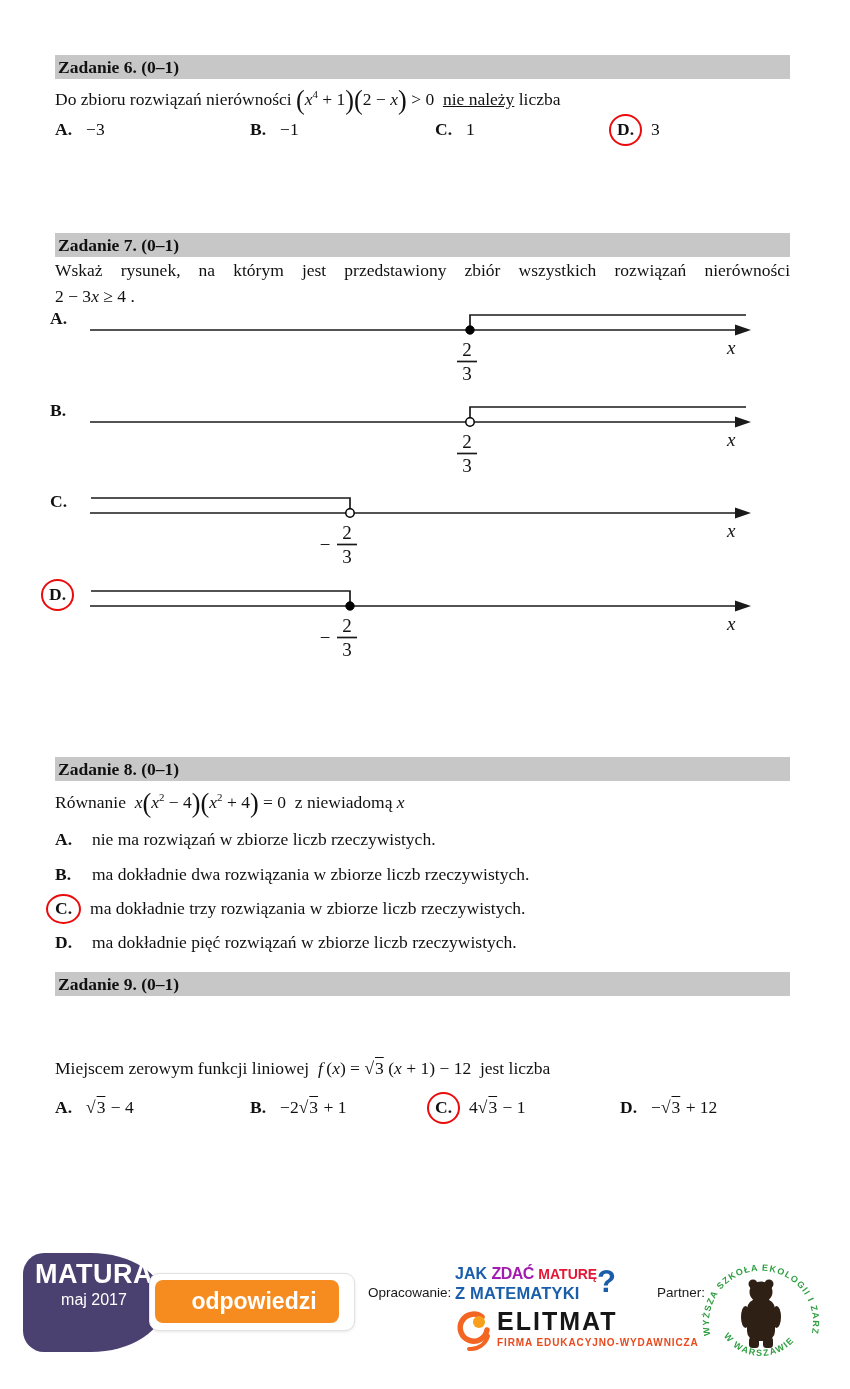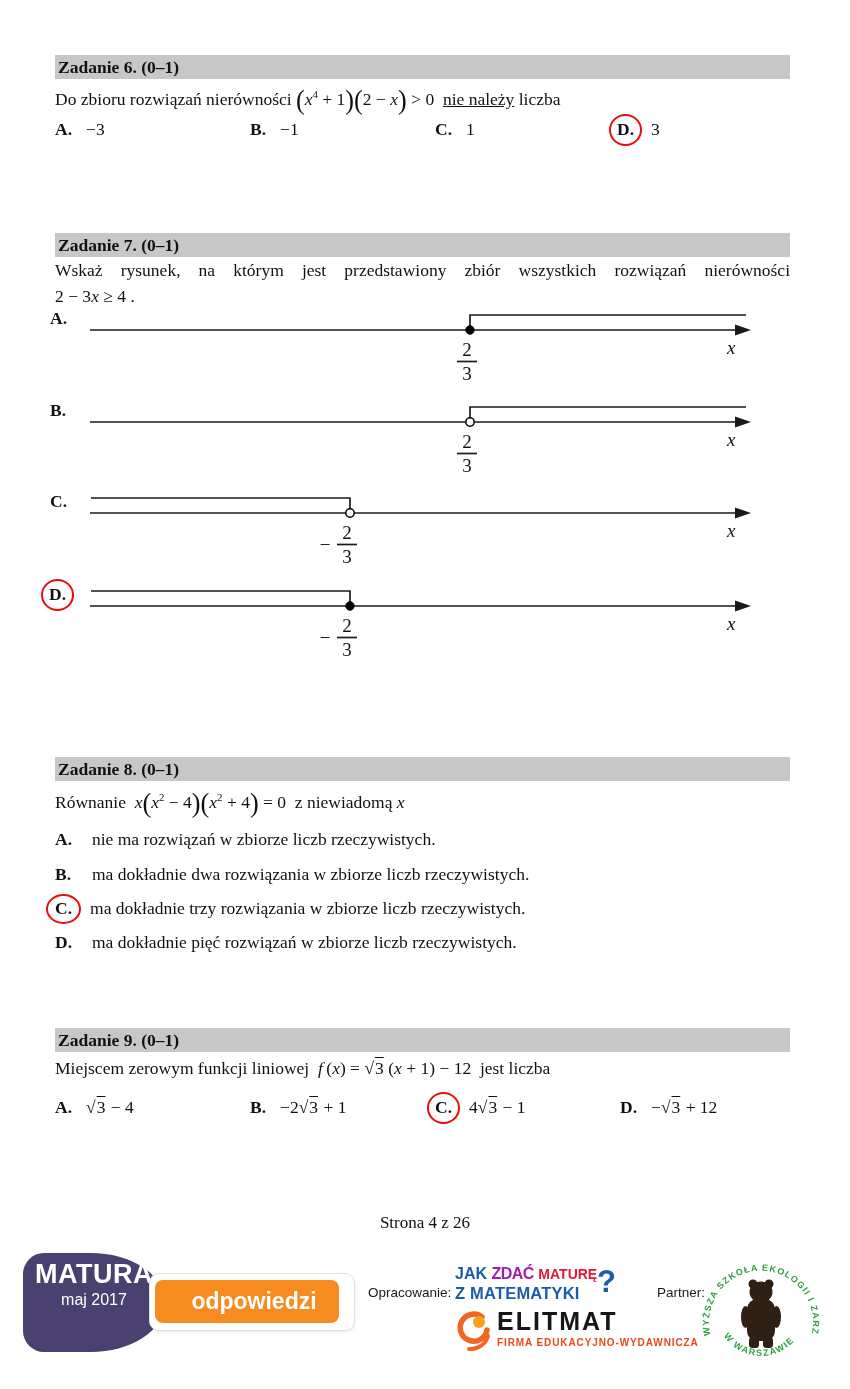--- a/index.html
+++ b/index.html
@@ -136,30 +136,29 @@
 
   <div class="task-bar" style="top:757px;">Zadanie 8. (0–1)</div>
   <div class="q" style="top:780px;line-height:34px;">Równanie&nbsp; <i>x</i><span class="bp">(</span><i>x</i><sup>2</sup> − 4<span class="bp">)</span><span class="bp">(</span><i>x</i><sup>2</sup> + 4<span class="bp">)</span> = 0&nbsp; z niewiadomą <i>x</i></div>
   <div>
     <span class="z8-opt" style="top:829px;"><b>A.</b><span>nie ma rozwiązań w zbiorze liczb rzeczywistych.</span></span>
     <span class="z8-opt" style="top:864px;"><b>B.</b><span>ma dokładnie dwa rozwiązania w zbiorze liczb rzeczywistych.</span></span>
     <span class="z8-opt" style="top:898px;"><b class="circ">C.</b><span>ma dokładnie trzy rozwiązania w zbiorze liczb rzeczywistych.</span></span>
     <span class="z8-opt" style="top:932px;"><b>D.</b><span>ma dokładnie pięć rozwiązań w zbiorze liczb rzeczywistych.</span></span>
   </div>
 
-  <div class="task-bar" style="top:1028px;">Zadanie 9. (0–1)</div>
+  <div class="task-bar" style="top:972px;">Zadanie 9. (0–1)</div>
   <div class="q" style="top:1053px;">Miejscem zerowym funkcji liniowej&nbsp; <i>f</i> (<i>x</i>) = <span class="sq">√<span class="r">3</span></span> (<i>x</i> + 1) − 12&nbsp; jest liczba</div>
   <div>
     <span class="mc-opt" style="left:55px;top:1097px;"><b>A.</b><span><span class="sq">√<span class="r">3</span></span> − 4</span></span>
     <span class="mc-opt" style="left:250px;top:1097px;"><b>B.</b><span>−2<span class="sq">√<span class="r">3</span></span> + 1</span></span>
     <span class="mc-opt" style="left:435px;top:1097px;"><b class="circ">C.</b><span>4<span class="sq">√<span class="r">3</span></span> − 1</span></span>
     <span class="mc-opt" style="left:620px;top:1097px;"><b>D.</b><span>−<span class="sq">√<span class="r">3</span></span> + 12</span></span>
   </div>
 
-  <div id="strona">Strona 4 z 26</div>
 
   <div id="matura-badge" class="sans">
     <div class="t1">MATURA</div>
     <div class="t2">maj 2017</div>
   </div>
   <div id="answers-card">
     <button id="answers-btn">odpowiedzi</button>
   </div>
 
   <div class="foot-label sans" style="left:368px;top:1270px;">Opracowanie:</div>

